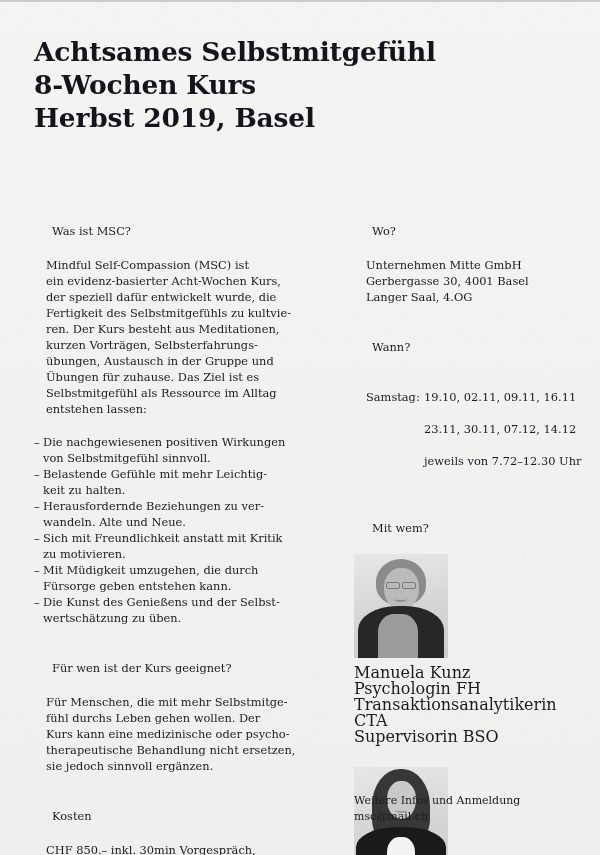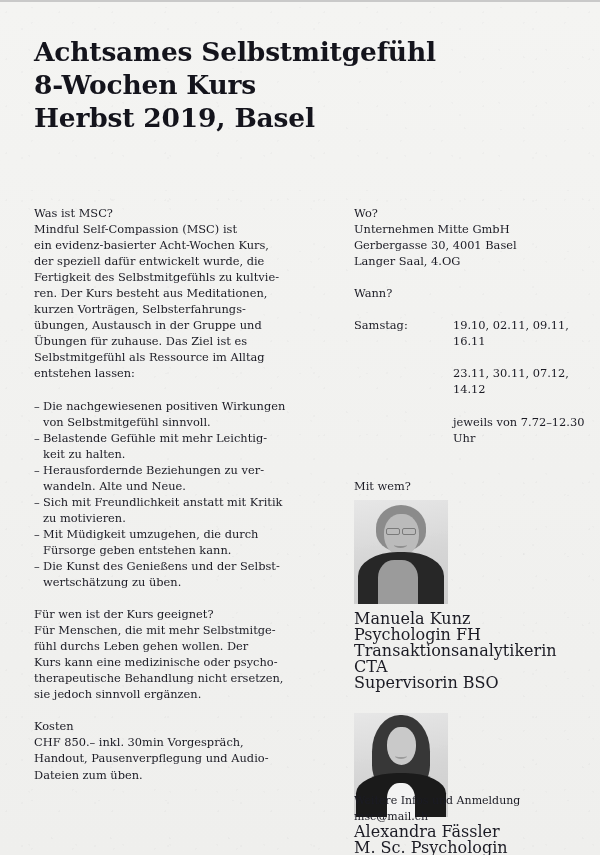--- a/index.html
+++ b/index.html
@@ -59,23 +59,24 @@
     top: 203px;
     width: 232px;
   }
 
   .blk {
     font-family: "DejaVu Serif", serif;
     font-size: 11.4px;
     line-height: 16.05px;
     color: #1b1b24;
     white-space: pre-line;
+    margin-left: 12px;
   }
   .blk.head {
-    margin: 0;
+    margin: 18px;
   }
   .gap {
     height: 16px;
   }
 
   .list {
     font-family: "DejaVu Serif", serif;
     font-size: 11.4px;
     line-height: 16.05px;
     color: #1b1b24;
@@ -88,21 +89,20 @@
     width: 9px;
     flex: 0 0 9px;
   }
   .list-text {
     flex: 1 1 auto;
     white-space: pre-line;
   }
 
   .when-row {
     display: flex;
-    gap: 41px;
   }
   .when-label {
     flex: 0 0 58px;
   }
   .when-val {
     flex: 1 1 auto;
     white-space: pre-line;
   }
 
   

